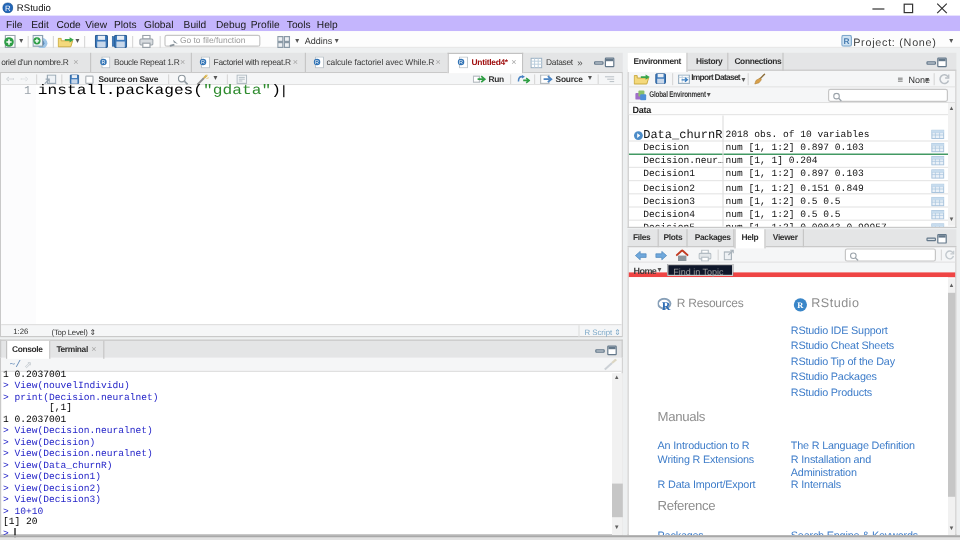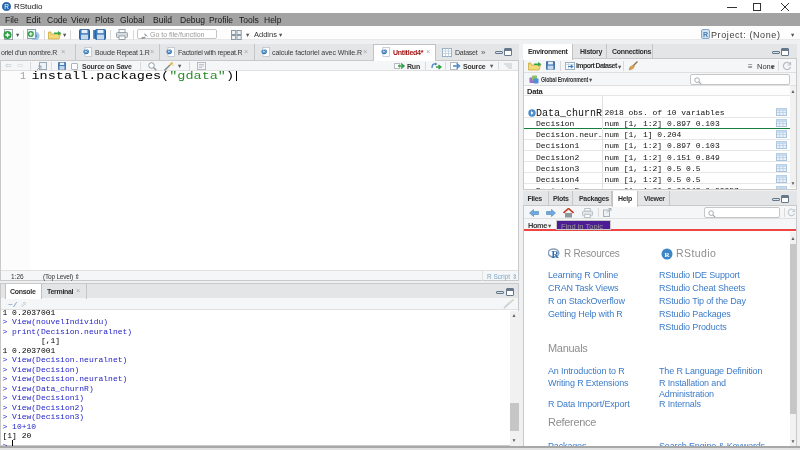--- a/index.html
+++ b/index.html
@@ -32,21 +32,21 @@
   </svg>
   <span class="abs" style="left:14px;top:2px;font-size:8px;color:#111">RStudio</span>
 
   <div class="abs" style="left:727px;top:7px;width:10px;height:1px;background:#333"></div>
   <div class="abs" style="left:753px;top:3px;width:8px;height:8px;border:1px solid #333"></div>
   <svg class="abs" style="left:780px;top:2px" width="10" height="10" viewBox="0 0 10 10">
       <path d="M1 1 L9 9 M9 1 L1 9" stroke="#333" stroke-width="1"></path>
     </svg>
 </div>
 
-<div class="abs" style="left:0;top:13px;width:800px;height:13px;background:#a3a3a3;font-size:8.5px;color:#1a1a1a">
+<div class="abs" style="left:0;top:13px;width:800px;height:13px;background:#c4b5fd;font-size:8.5px;color:#1a1a1a">
   <span class="abs" style="left:5px;top:2px">File</span>
   <span class="abs" style="left:26px;top:2px">Edit</span>
   <span class="abs" style="left:47px;top:2px">Code</span>
   <span class="abs" style="left:71px;top:2px">View</span>
   <span class="abs" style="left:95px;top:2px">Plots</span>
   <span class="abs" style="left:120px;top:2px">Global</span>
   <span class="abs" style="left:153px;top:2px">Build</span>
   <span class="abs" style="left:180px;top:2px">Debug</span>
   <span class="abs" style="left:209px;top:2px">Profile</span>
   <span class="abs" style="left:239px;top:2px">Tools</span>
@@ -491,43 +491,42 @@
           <path d="M5.5 5.5 L8 8" stroke="#9aa2a9" stroke-width="1.2"></path>
         </svg>
     </div>
     <div class="sep" style="left:260px;top:2px;height:9px"></div>
     <svg class="abs" style="left:263px;top:2px" width="9" height="9" viewBox="0 0 10 10">
         <path d="M8 3 A3.6 3.6 0 1 0 8.4 6" stroke="#c3c9ce" stroke-width="1.3" fill="none"></path>
         <path d="M8.6 1 L8.6 4 L5.6 4" stroke="#c3c9ce" stroke-width="1.1" fill="none"></path>
       </svg>
   </div>
 
-  <div class="abs" style="left:0;top:13px;width:272px;height:12px;background:#f5f6f7;border-bottom:2px solid #ef4444">
+  <div class="abs" style="left:0;top:13px;width:272px;height:12px;background:#f5f6f7;border-bottom:4px solid #ef4444">
     <span class="abs" style="left:4px;top:2px;font-size:7.5px;font-weight:bold;letter-spacing:-0.5px;color:#3c3c3c">Home</span>
     <span class="arrowglyph" style="left:24px;top:3.5px">▾</span>
-    <div class="abs" style="left:32px;top:1px;width:55px;height:10px;background:#4c1d95;border:1px solid #c9c9c9">
+    <div class="abs" style="left:32px;top:1px;width:55px;height:10px;background:#0f172a;border:1px solid #c9c9c9">
       <span class="abs" style="left:4px;top:1px;font-size:7.5px;color:#9b9b9b">Find in Topic</span>
     </div>
   </div>
 
   <div class="abs" style="left:0;top:25px;width:266px;height:215px;background:#fff;overflow:hidden">
 
     <svg class="abs" style="left:24px;top:17px" width="13" height="11" viewBox="0 0 13 11">
       <ellipse cx="5.5" cy="5" rx="5.2" ry="4" fill="none" stroke="#88a0b8" stroke-width="1.6"></ellipse>
       <text x="3.5" y="10" font-size="10" font-weight="bold" fill="#2e6db5" font-family="Liberation Serif">R</text>
     </svg>
     <span class="abs" style="left:40px;top:16.5px;font-size:10px;letter-spacing:-0.2px;color:#8e8e8e">R Resources</span>
 
     <svg class="abs" style="left:137px;top:17px" width="12" height="12" viewBox="0 0 12 12">
       <circle cx="6" cy="6" r="5.5" fill="#3a86c8"></circle>
       <text x="6" y="9" font-size="7" fill="#fff" text-anchor="middle" font-family="Liberation Serif" font-weight="bold">R</text>
     </svg>
     <span class="abs" style="left:152px;top:16px;font-size:10.5px;letter-spacing:0.4px;color:#8e8e8e">RStudio</span>
 
-    <div class="abs" style="left:24px;top:38px;font-size:9px;letter-spacing:-0.15px;line-height:13.1px;color:#3d7cc9">Learning R Online<br>CRAN Task Views<br>R on StackOverflow<br>Getting Help with R</div>
     <div class="abs" style="left:135px;top:38px;font-size:9px;letter-spacing:-0.15px;line-height:13.1px;color:#3d7cc9">RStudio IDE Support<br>RStudio Cheat Sheets<br>RStudio Tip of the Day<br>RStudio Packages<br>RStudio Products</div>
     <span class="abs" style="left:24px;top:110.5px;font-size:11px;letter-spacing:-0.3px;color:#8e8e8e">Manuals</span>
     <span class="abs" style="left:24px;top:135px;font-size:9px;letter-spacing:-0.15px;color:#3d7cc9">An Introduction to R</span>
     <span class="abs" style="left:24px;top:147px;font-size:9px;letter-spacing:-0.15px;color:#3d7cc9">Writing R Extensions</span>
     <span class="abs" style="left:24px;top:168px;font-size:9px;letter-spacing:-0.15px;color:#3d7cc9">R Data Import/Export</span>
     <span class="abs" style="left:135px;top:135px;font-size:9px;letter-spacing:-0.15px;color:#3d7cc9">The R Language Definition</span>
     <span class="abs" style="left:135px;top:147px;font-size:9px;letter-spacing:-0.15px;color:#3d7cc9">R Installation and</span>
     <span class="abs" style="left:135px;top:157.5px;font-size:9px;letter-spacing:-0.15px;color:#3d7cc9">Administration</span>
     <span class="abs" style="left:135px;top:168px;font-size:9px;letter-spacing:-0.15px;color:#3d7cc9">R Internals</span>
     <span class="abs" style="left:24px;top:184.5px;font-size:11px;letter-spacing:-0.3px;color:#8e8e8e">Reference</span>

